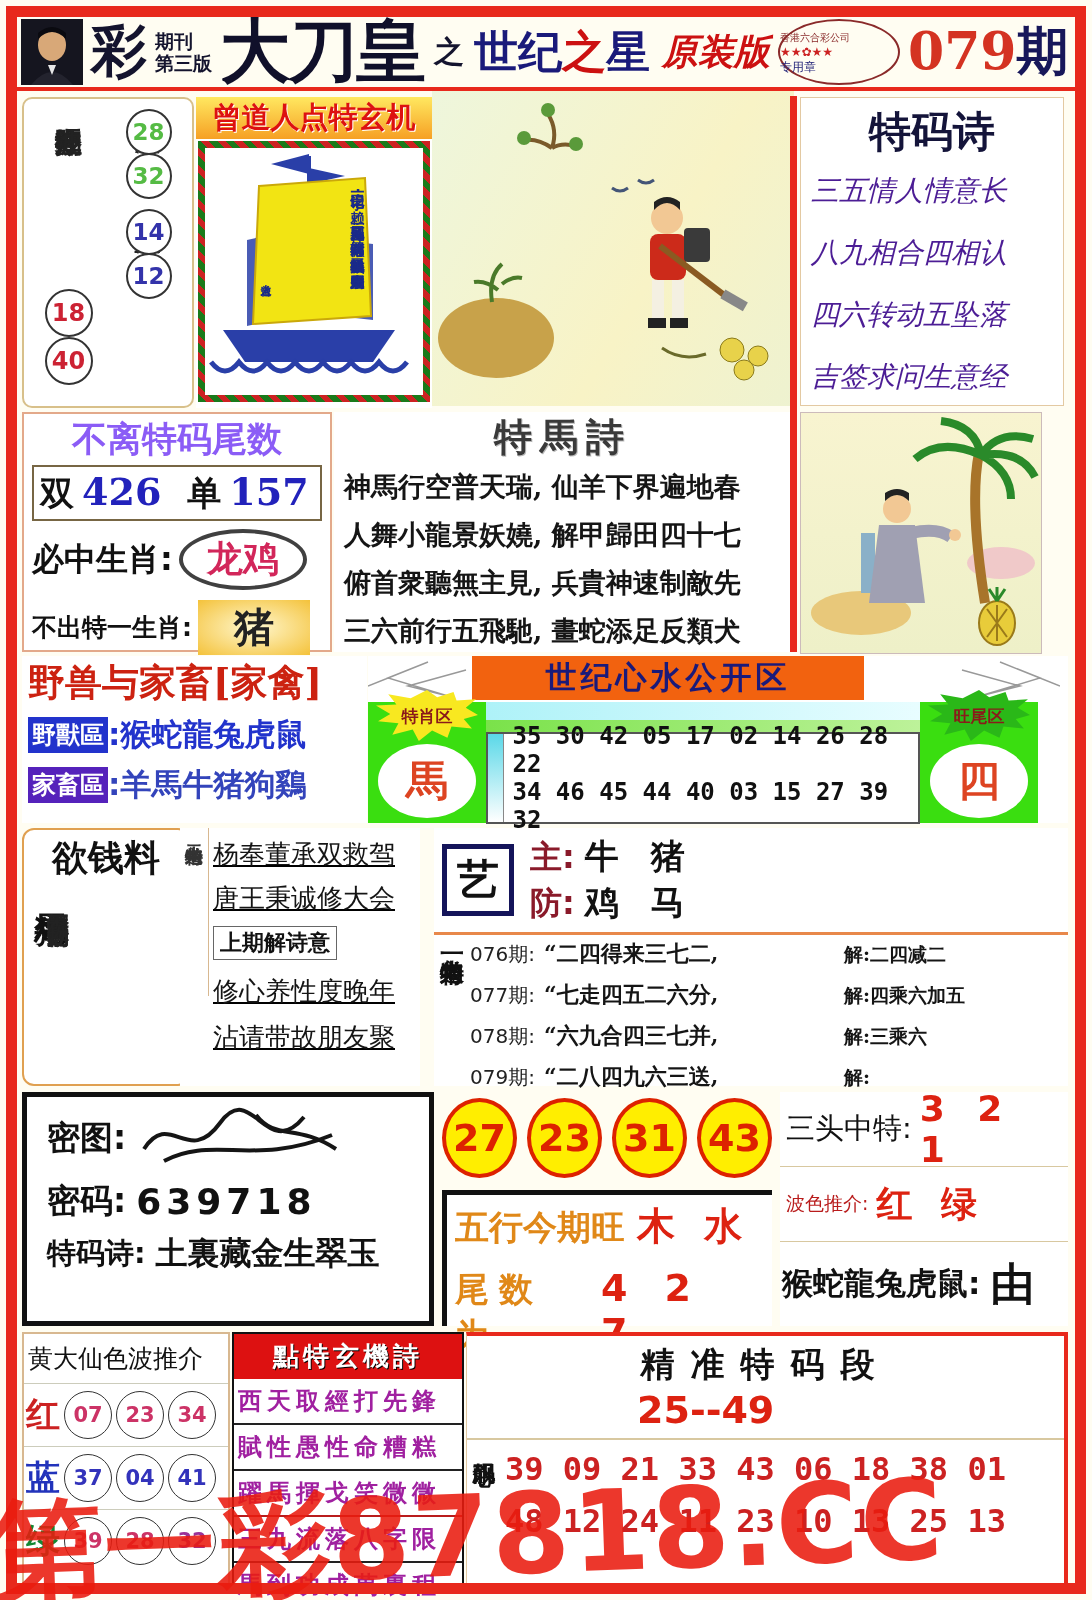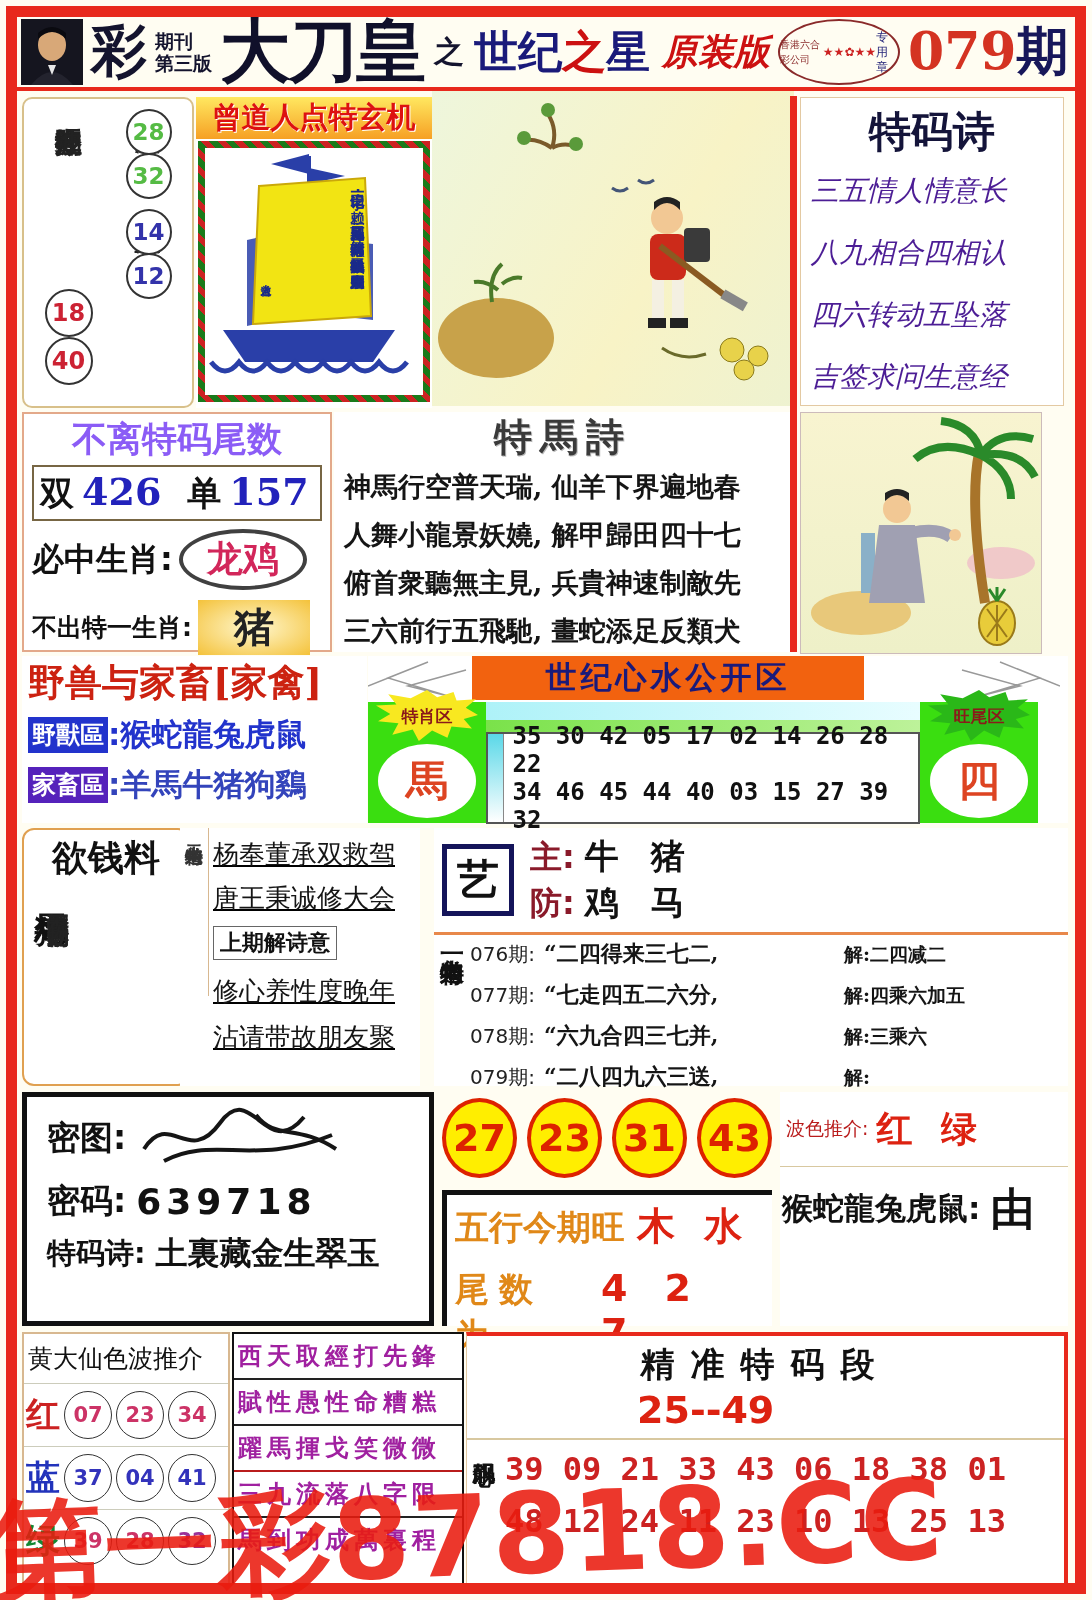--- a/index.html
+++ b/index.html
@@ -15,21 +15,21 @@
   
   .header{position:absolute;left:17px;top:17px;width:1058px;height:74px;background:#fffdf2;
           border-bottom:4px solid #e8291c;display:flex;align-items:center;gap:8px;padding:0 4px;box-sizing:border-box;z-index:5;}
   .masthead-char{font-size:56px;font-weight:bold;color:#14142e;font-family:"DejaVu Serif",serif;}
   .masthead-col{display:flex;flex-direction:column;font-size:19px;font-weight:bold;color:#14142e;line-height:22px;}
   .page-title{font-size:70px;font-weight:bold;color:#10102a;font-family:"DejaVu Serif",serif;letter-spacing:-2px;}
   .connector{font-size:30px;font-weight:bold;color:#14142e;margin:0 2px;}
   .subtitle{font-size:44px;font-weight:bold;font-family:"DejaVu Serif",serif;}
   .edition{font-size:36px;font-weight:bold;font-style:italic;color:#cc1111;margin-left:4px;}
   .stamp{width:118px;height:62px;border:2px solid #8a2a2a;border-radius:50%;color:#8a2a2a;
-         display:flex;align-items:center;justify-content:center;line-height:15px;flex:0 0 auto;}
+         display:flex;flex-direction:column;align-items:flex-start;justify-content:center;line-height:15px;flex:0 0 auto;}
   .issue{font-size:52px;font-weight:bold;font-family:"DejaVu Serif",serif;white-space:nowrap;}
   
   .navy{color:#1a1a7a;}
   .badge-star{clip-path:polygon(50% 0,60% 14%,76% 4%,79% 20%,98% 18%,88% 34%,100% 48%,86% 56%,94% 74%,74% 70%,70% 92%,55% 78%,42% 98%,36% 76%,16% 86%,22% 64%,2% 60%,14% 46%,0 30%,20% 28%,12% 8%,34% 16%);
          display:flex;align-items:center;justify-content:center;font-weight:bold;}
   .watermark{position:absolute;left:-10px;top:1462px;z-index:50;font-size:112px;font-weight:bold;
              color:rgba(233,27,15,0.88);white-space:nowrap;transform:rotate(-2deg);pointer-events:none;
              font-family:"DejaVu Sans",sans-serif;letter-spacing:2px;}
   .vdiv{position:absolute;left:790px;top:96px;width:7px;height:556px;background:#e8291c;z-index:6;}
   .srow{display:flex;align-items:center;gap:10px;padding:4px 10px;}
@@ -335,20 +335,24 @@
       <span style="font-size:38px;font-weight:bold;color:#dd2211;letter-spacing:8px;">木 水</span>
     </div>
     <div style="display:flex;align-items:baseline;gap:16px;margin-top:14px;">
       <span style="font-size:34px;font-weight:bold;color:#e08818;letter-spacing:10px;">尾数为</span>
       <span style="font-size:38px;font-weight:bold;color:#dd2211;letter-spacing:12px;">4 2 7</span>
     </div>
   </div>
 
   <div class="box" style="left:780px;top:1092px;width:288px;height:234px;border:none;">
     <div style="height:74px;border-bottom:1px solid #d8c8a0;display:flex;align-items:center;gap:8px;padding:0 6px;">
+      <span style="font-size:29px;color:#111;white-space:nowrap;">三头中特:</span>
+      <span style="font-size:36px;font-weight:bold;color:#dd2211;letter-spacing:10px;">3 2 1</span>
+    </div>
+    <div style="height:74px;border-bottom:1px solid #d8c8a0;display:flex;align-items:center;gap:8px;padding:0 6px;">
       <span style="font-size:19px;color:#b91c1c;white-space:nowrap;">波色推介:</span>
       <span style="font-size:36px;font-weight:bold;color:#dd2211;letter-spacing:8px;">红 绿</span>
     </div>
     <div style="height:84px;display:flex;align-items:center;gap:10px;padding:0 2px;">
       <span style="font-size:31px;color:#111;font-weight:bold;white-space:nowrap;">猴蛇龍兔虎鼠:</span>
       <span style="font-size:44px;font-weight:bold;color:#111;">由</span>
     </div>
   </div>
 
   <div class="box" style="left:22px;top:1332px;width:208px;height:256px;border:2px solid #d8b890;">
@@ -367,20 +371,21 @@
     </div>
     <div style="display:flex;align-items:center;gap:4px;height:62px;padding:0 2px;">
       <span style="font-size:34px;font-weight:bold;color:#118833;font-family:'DejaVu Serif',serif;">绿</span>
       <span class="ball" style="width:46px;height:46px;color:#cc3366;font-size:21px;border-width:1.5px;">39</span>
       <span class="ball" style="width:46px;height:46px;color:#cc3366;font-size:21px;border-width:1.5px;">28</span>
       <span class="ball" style="width:46px;height:46px;color:#993399;font-size:21px;border-width:1.5px;">32</span>
     </div>
   </div>
 
   <div class="box" style="left:232px;top:1332px;width:232px;height:256px;border:2px solid #111;">
+    <div style="background:#dd1111;color:#fff;font-size:26px;font-weight:bold;text-align:center;letter-spacing:4px;padding:5px 0;text-shadow:1px 1px 0 #000;">點特玄機詩</div>
     <div style="font-size:24px;font-weight:bold;color:#a020a0;letter-spacing:5px;">
       <div style="padding:6px 4px;border-bottom:2px solid #222;white-space:nowrap;">西天取經打先鋒</div>
       <div style="padding:6px 4px;border-bottom:2px solid #222;white-space:nowrap;">賦性愚性命糟糕</div>
       <div style="padding:6px 4px;border-bottom:2px solid #b91c1c;white-space:nowrap;">躍馬揮戈笑微微</div>
       <div style="padding:6px 4px;border-bottom:2px solid #222;white-space:nowrap;">三九流落八字限</div>
       <div style="padding:6px 4px;white-space:nowrap;">馬到功成萬裏程</div>
     </div>
   </div>
 
   <div class="box" style="left:466px;top:1332px;width:602px;height:256px;border:4px solid #e8291c;border-left:1px solid #e3c9a2;">

